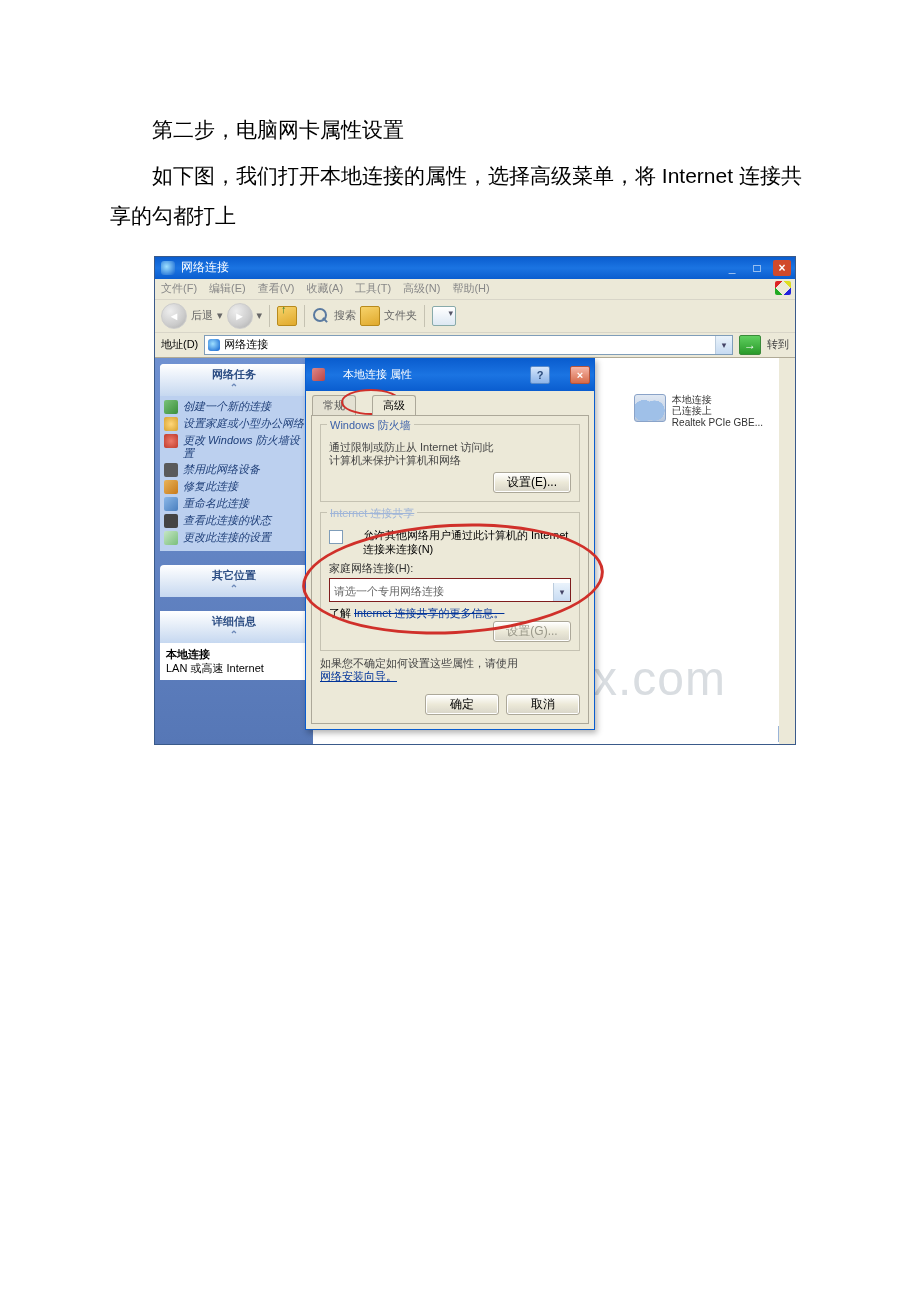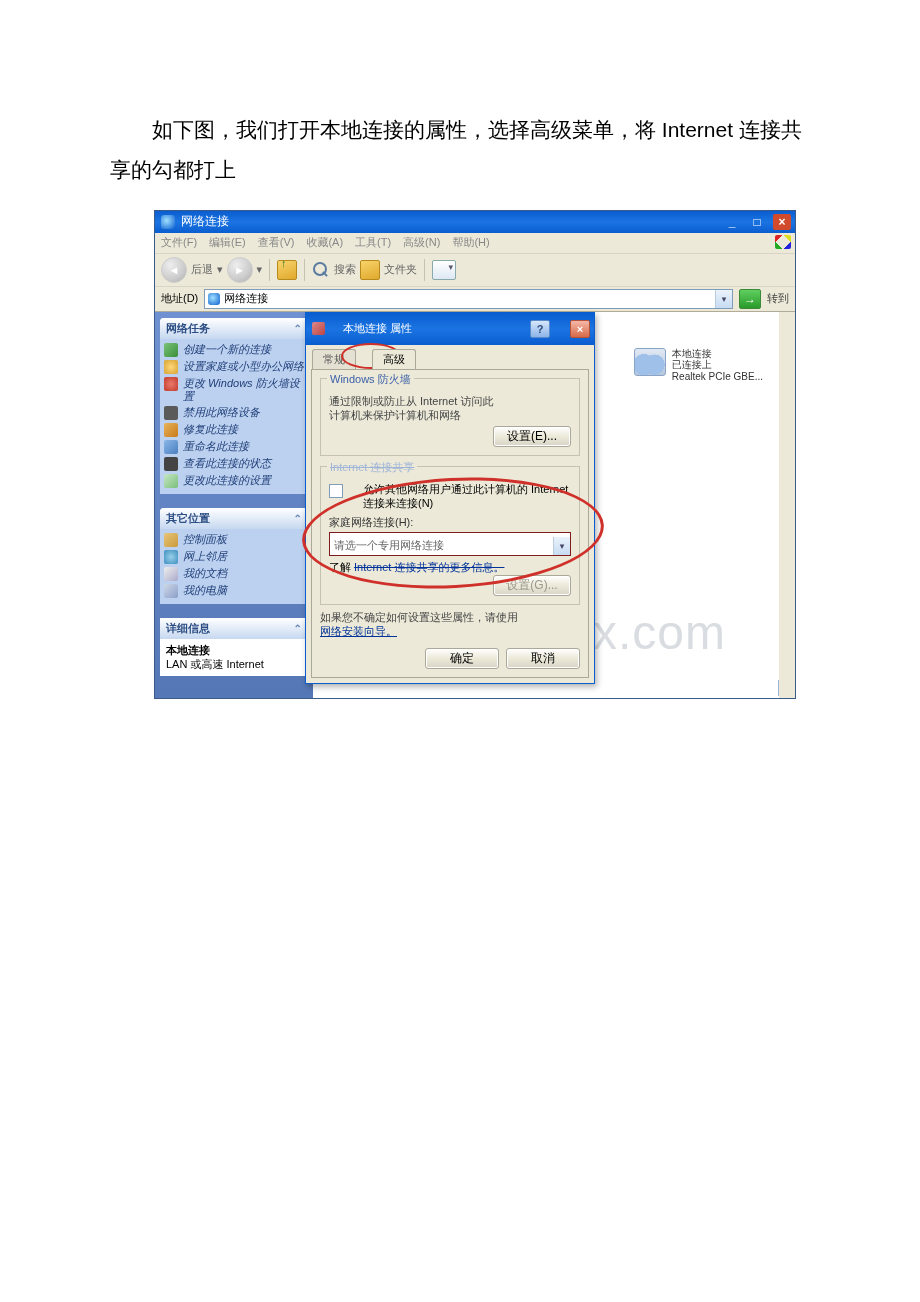--- a/index.html
+++ b/index.html
@@ -176,20 +176,21 @@
   }
   .side-head {
     background: linear-gradient(to bottom,#fff,#c6d8f0);
     padding: 3px 6px;
     font-size: 11px;
     font-weight: bold;
     color: #2d4e84;
     display: flex;
     align-items: center;
     justify-content: space-between;
+    flex-direction: column;
   }
   .side-head .chev { font-size: 10px; color: #6b88b8;}
   .side-body {
     background: #bcd0ef;
     padding: 4px 4px 6px 4px;
     display: flex;
     flex-direction: column;
     gap: 3px;
     font-style: italic;
   }
@@ -389,20 +390,21 @@
     z-index: 0;
   }
   .watermark span{position:relative;}
   .clearfix::after{content:"";display:block;clear:both;}
 </style>
 </head>
 <body>
 
 <div class="page">
 
+  <p class="para">第二步，电脑网卡属性设置</p>
   <p class="para">如下图，我们打开本地连接的属性，选择高级菜单，将 Internet 连接共享的勾都打上</p>
 
   <div class="screenshot-wrap">
 
     <div class="titlebar">
       <span class="ti-icon"></span>
       <span>网络连接</span>
       <span class="title-spacer"></span>
       <span class="win-btn">_</span>
       <span class="win-btn">□</span>
@@ -491,38 +493,20 @@
                 <span>更改此连接的设置</span>
               </div>
           </div>
         </div>
 
         <div class="side-block">
           <div class="side-head">
             <span>其它位置</span>
             <span class="chev">⌃</span>
           </div>
-          <div class="side-body">
-            <div class="side-item">
-                <span class="si-ico si-cp"></span>
-                <span>控制面板</span>
-              </div>
-            <div class="side-item">
-                <span class="si-ico si-nn"></span>
-                <span>网上邻居</span>
-              </div>
-            <div class="side-item">
-                <span class="si-ico si-docs"></span>
-                <span>我的文档</span>
-              </div>
-            <div class="side-item">
-                <span class="si-ico si-pc"></span>
-                <span>我的电脑</span>
-              </div>
-          </div>
         </div>
 
         <div class="details-block">
           <div class="side-head">
             <span>详细信息</span>
             <span class="chev">⌃</span>
           </div>
           <div class="details-body">
             <strong>本地连接</strong>
             <span>LAN 或高速 Internet</span>

